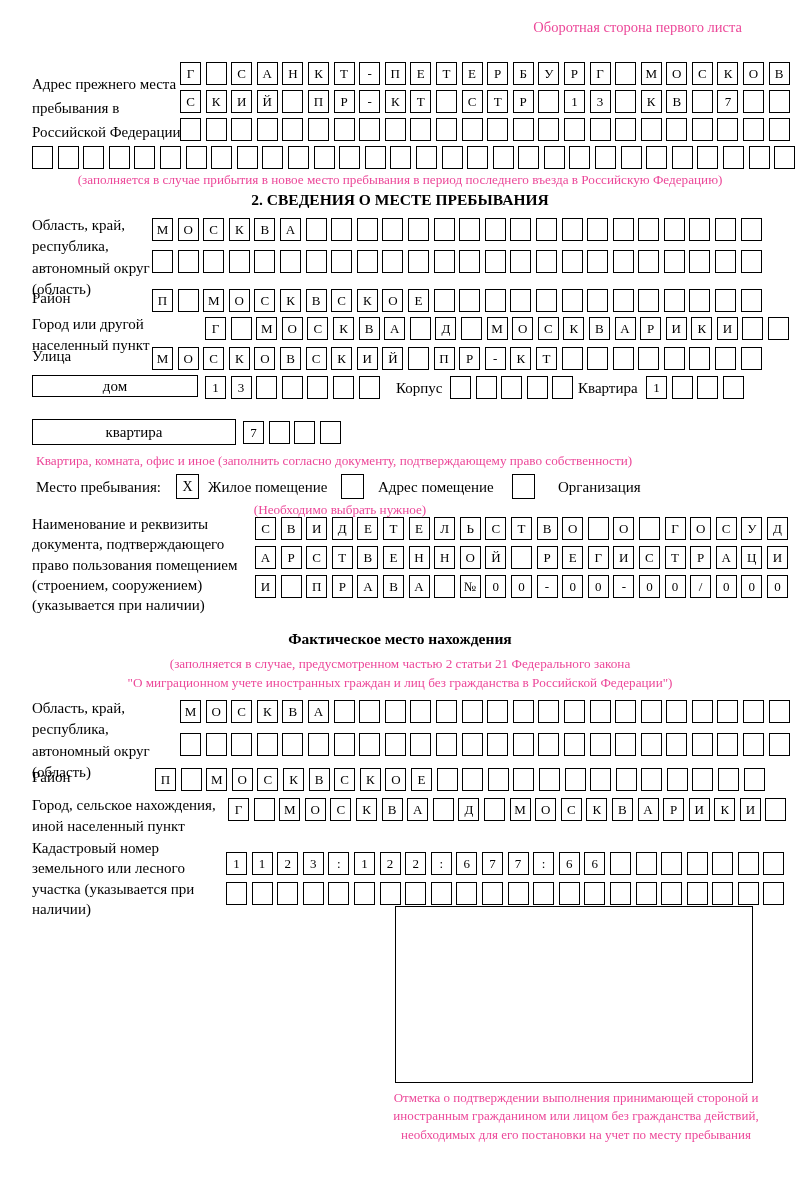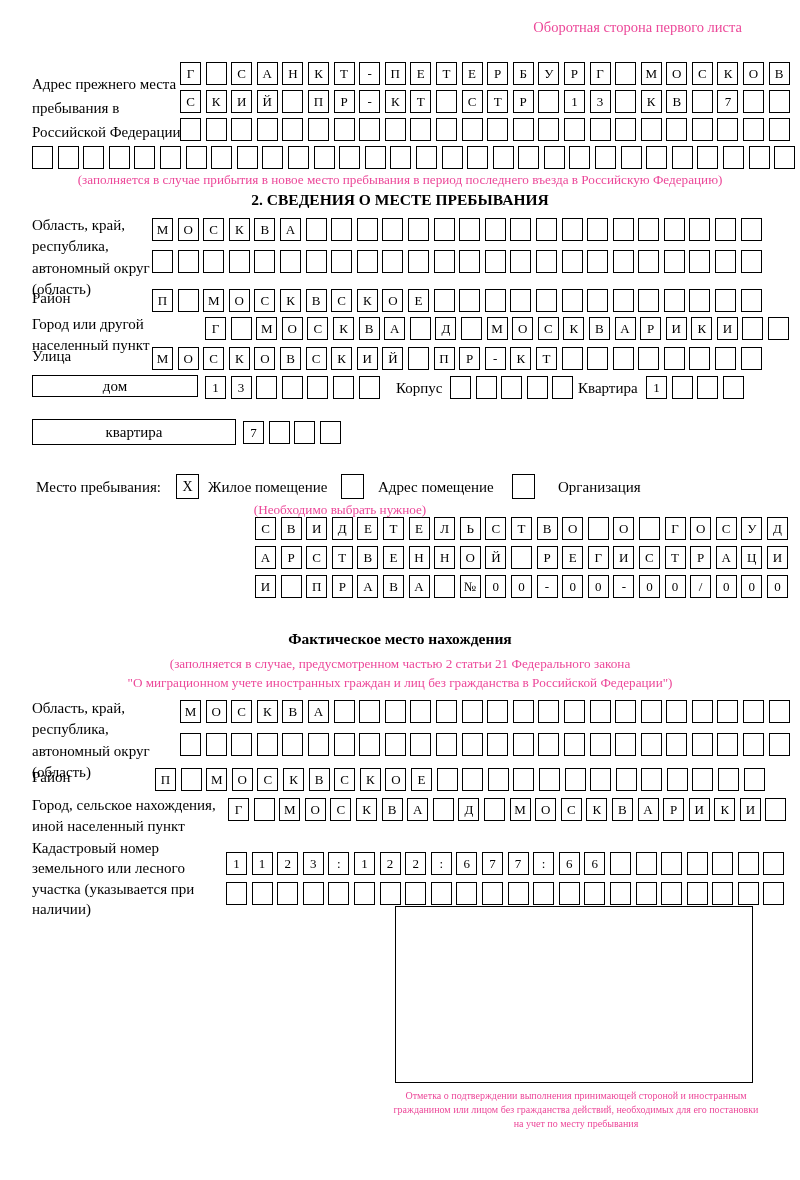--- a/index.html
+++ b/index.html
@@ -303,30 +303,32 @@
       <span class="cell"></span>
     </div>
 
   <div class="fieldbox" style="left:32px;top:419px;width:204px;height:26px;">квартира</div>
   <div class="cellrow" style="left:243px;top:421px;">
       <span class="cell">7</span>
       <span class="cell"></span>
       <span class="cell"></span>
       <span class="cell"></span>
     </div>
+  <div class="cap" style="left:36px;top:452px;">Квартира, комната, офис и иное (заполнить согласно документу, подтверждающему право собственности)</div>
 
   <div class="lbl" style="left:36px;top:477px;">Место пребывания:</div>
   <span class="checkbox" style="left:176px;top:474px;">X</span>
   <div class="lbl" style="left:208px;top:477px;">Жилое помещение</div>
   <span class="checkbox" style="left:341px;top:474px;"></span>
   <div class="lbl" style="left:378px;top:477px;">Адрес помещение</div>
   <span class="checkbox" style="left:512px;top:474px;"></span>
   <div class="lbl" style="left:558px;top:477px;">Организация</div>
   <div class="cap center" style="left:180px;top:501px;width:320px;">(Необходимо выбрать нужное)</div>
 
+  <div class="lbl" style="left:32px;top:514px;width:218px;line-height:1.35;">Наименование и реквизиты документа, подтверждающего право пользования помещением (строением, сооружением) (указывается при наличии)</div>
   <div class="cellrow" style="left:255px;top:517px;">
       <span class="cell">С</span>
       <span class="cell">В</span>
       <span class="cell">И</span>
       <span class="cell">Д</span>
       <span class="cell">Е</span>
       <span class="cell">Т</span>
       <span class="cell">Е</span>
       <span class="cell">Л</span>
       <span class="cell">Ь</span>
@@ -546,15 +548,15 @@
       <span class="cell"></span>
       <span class="cell"></span>
       <span class="cell"></span>
       <span class="cell"></span>
       <span class="cell"></span>
       <span class="cell"></span>
       <span class="cell"></span>
     </div>
 
   <div class="stampbox" style="left:395px;top:906px;width:358px;height:177px;"></div>
-  <div class="cap center" style="left:390px;top:1089px;width:372px;font-size:10px;line-height:1.42;">Отметка о подтверждении выполнения принимающей стороной и иностранным гражданином или лицом без гражданства действий, необходимых для его постановки на учет по месту пребывания</div>
+  <div class="cap center" style="left:390px;top:1089px;width:372px;font-size:13px;line-height:1.42;">Отметка о подтверждении выполнения принимающей стороной и иностранным гражданином или лицом без гражданства действий, необходимых для его постановки на учет по месту пребывания</div>
 
 </div>
 
 </body></html>

